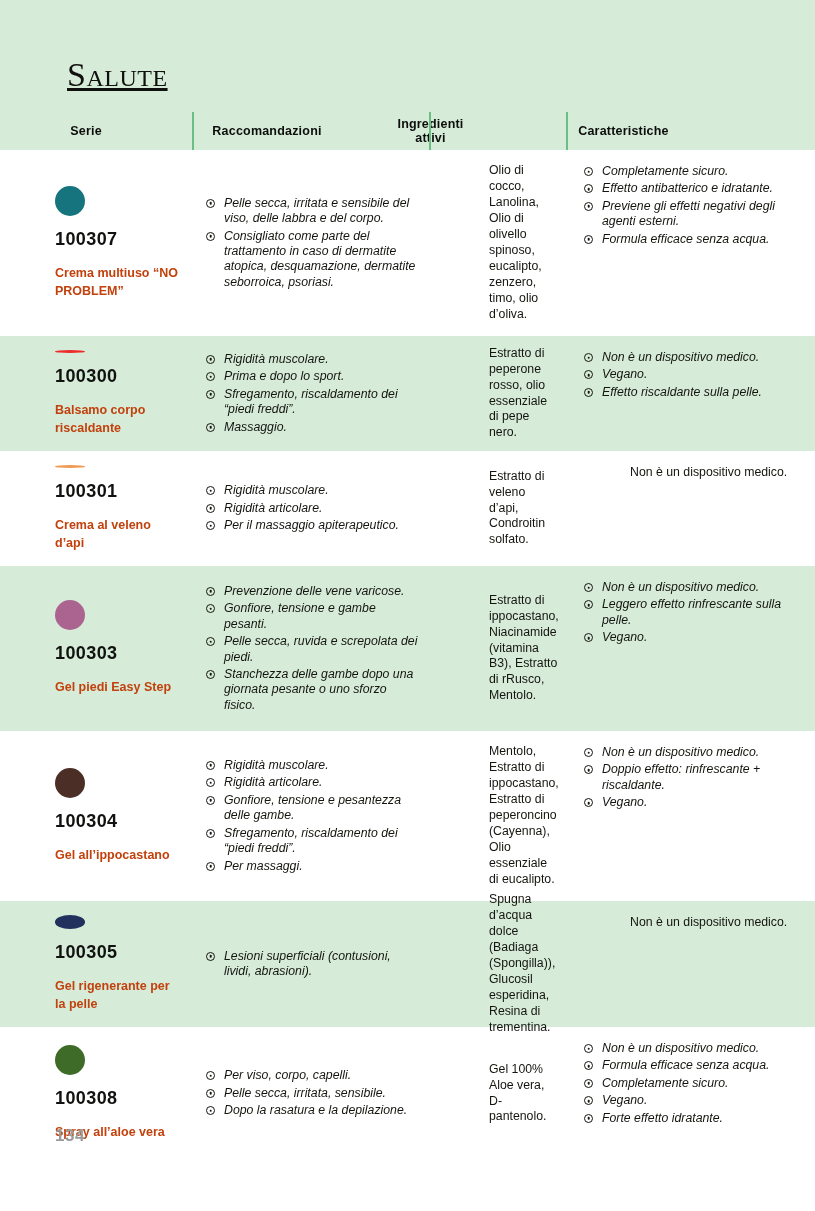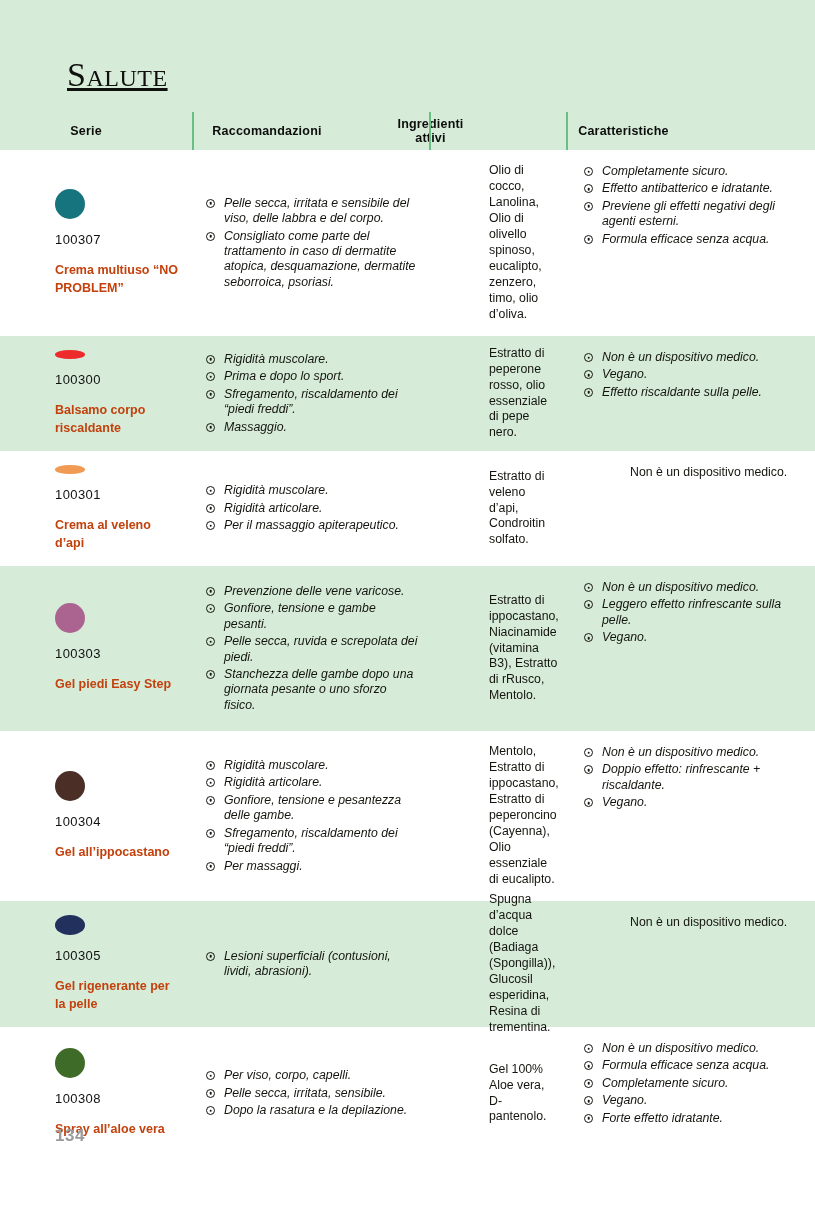--- a/index.html
+++ b/index.html
@@ -135,22 +135,22 @@
     padding-left: 18px;
   }
 
   .swatch {
     width: 30px;
     height: 30px;
     border-radius: 50%;
     margin-bottom: 13px;
   }
   .code {
-    font-size: 13px;
-    font-weight: 400;
+    font-size: 18px;
+    font-weight: 700;
     color: #111110;
     letter-spacing: 0.4px;
     margin-bottom: 14px;
   }
   .name {
     font-size: 12.5px;
     font-weight: 700;
     color: #c2410c;
     line-height: 1.45;
     max-width: 130px;

